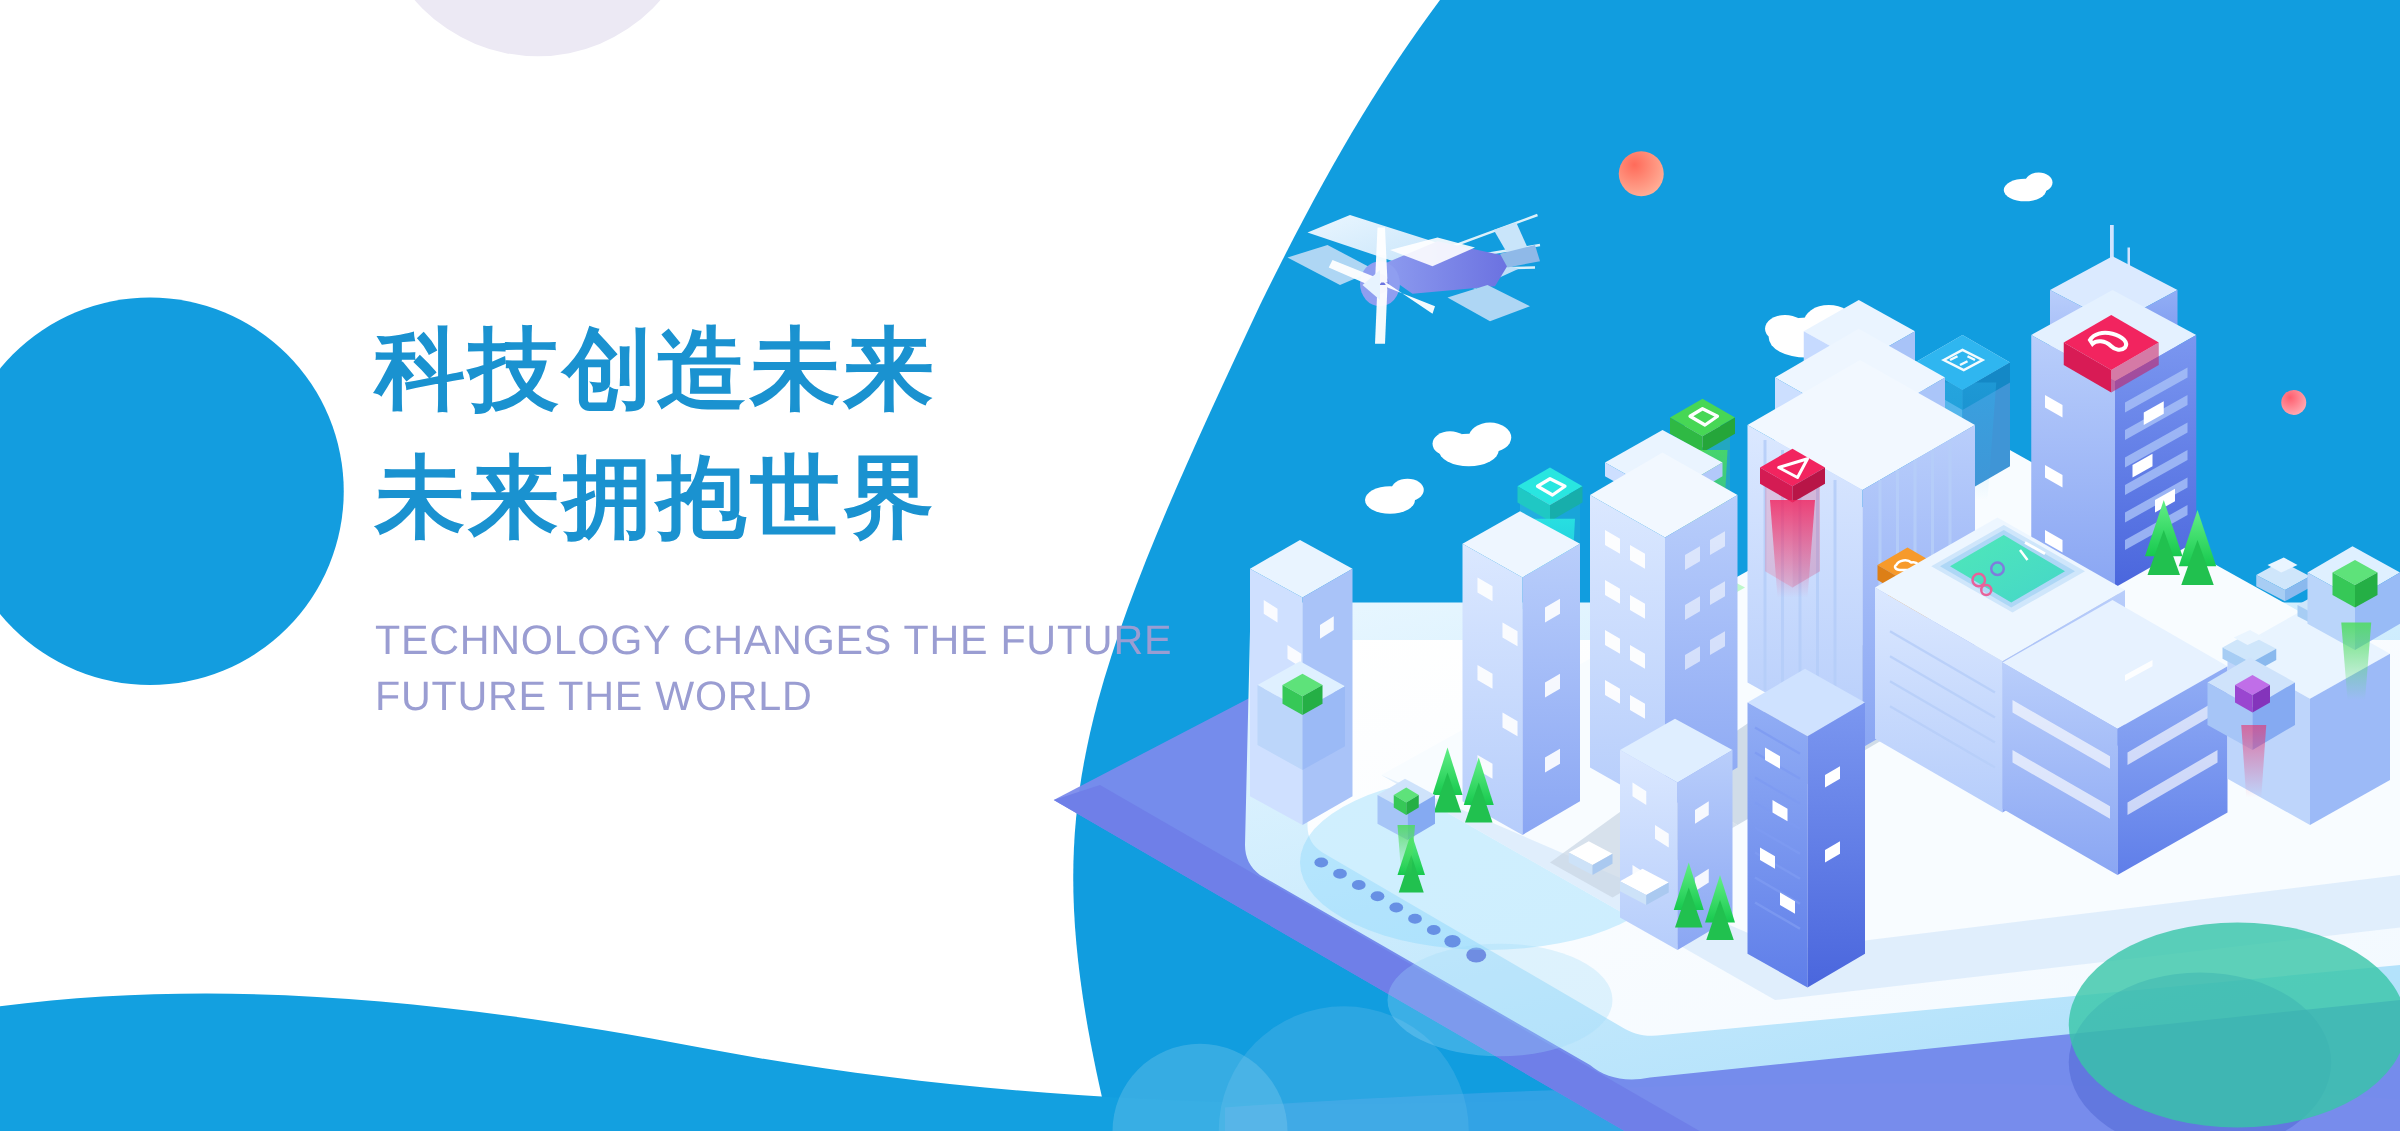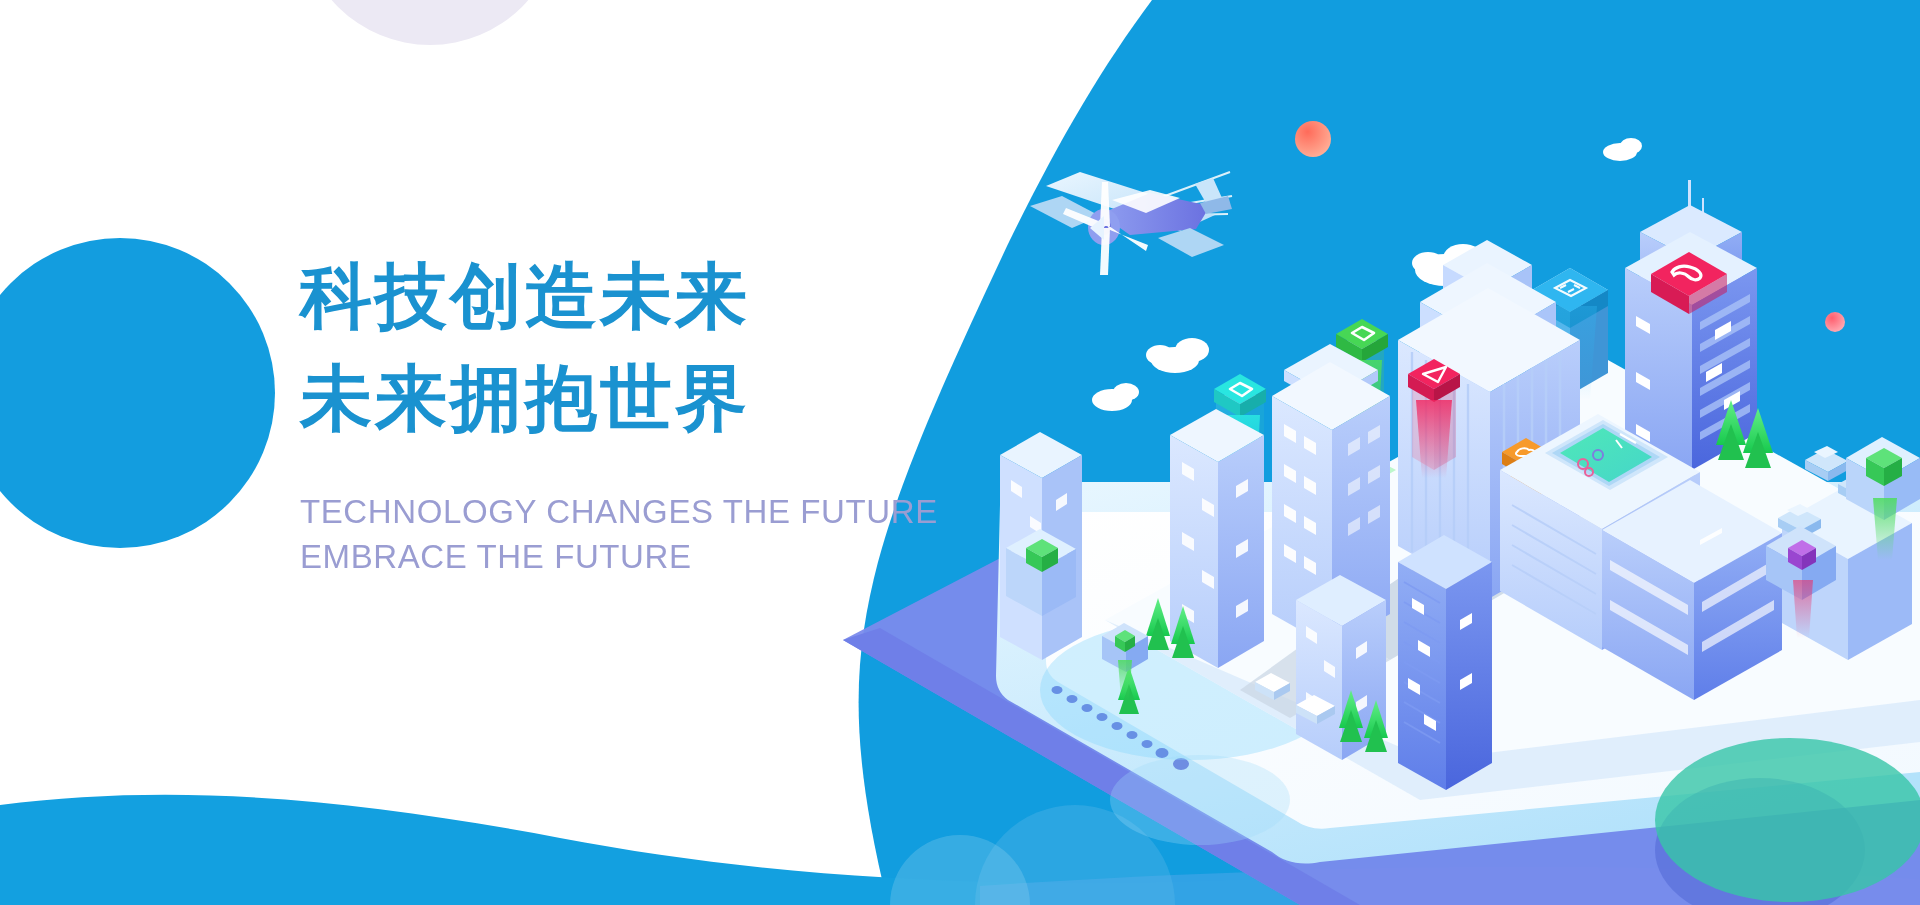--- a/index.html
+++ b/index.html
@@ -642,17 +642,17 @@
     </g>
   </svg>
 
   <div id="text-block">
     <div>
       <div class="title-line">科技创造未来</div>
       <div class="title-line">未来拥抱世界</div>
     </div>
     <div id="subtitle">
       <div class="subtitle-line">TECHNOLOGY CHANGES THE FUTURE</div>
-      <div class="subtitle-line">EMBRACE THE FUTURE</div>
+      <div class="subtitle-line">FUTURE THE WORLD</div>
     </div>
   </div>
 
 </div>
 
 </body></html>

